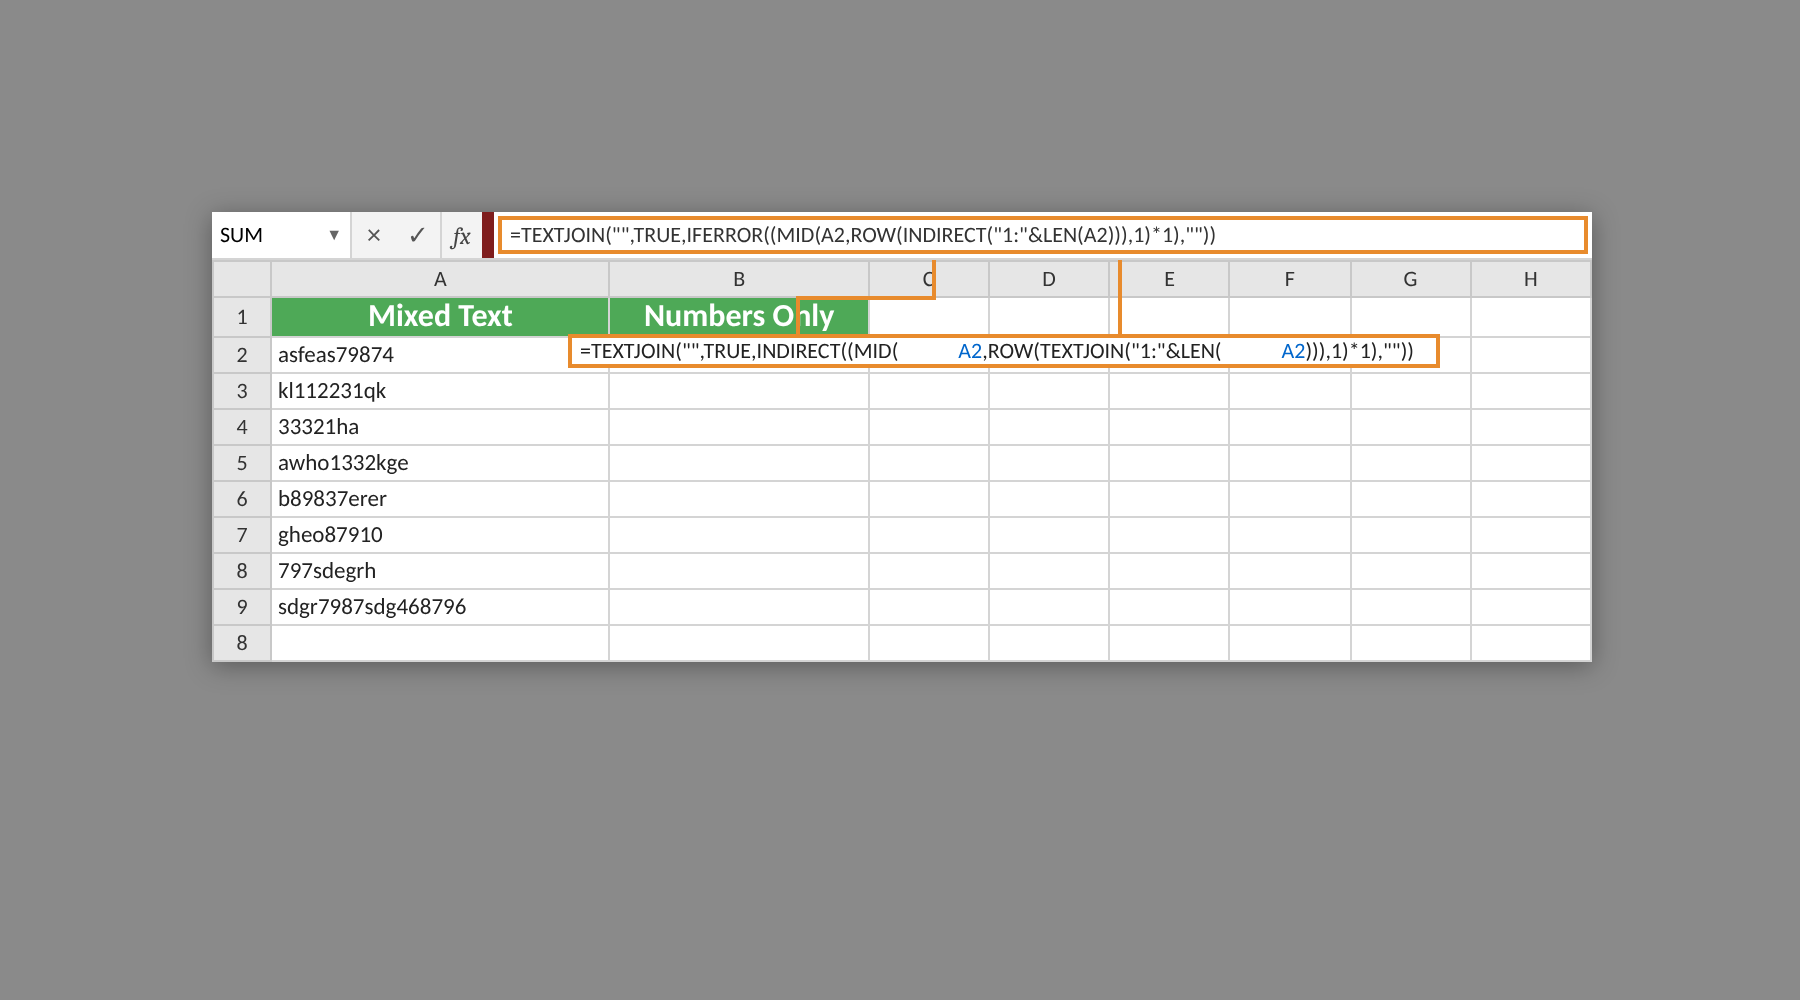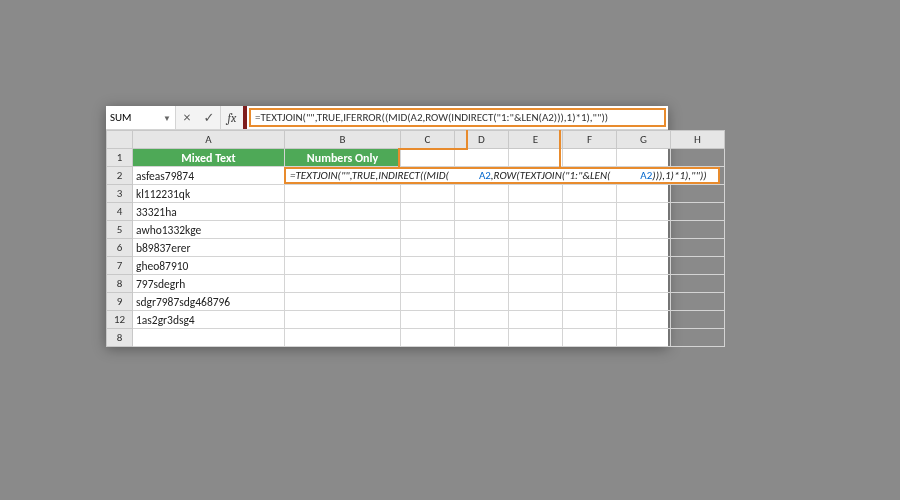--- a/index.html
+++ b/index.html
@@ -10,21 +10,21 @@
     background: #8a8a8a;
     font-family: Calibri, Arial, sans-serif;
     font-size: 12px;
     overflow: hidden;
     position: relative;
   }
   .excel-window {
     position: absolute;
     left: 106px;
     top: 106px;
-    width: 562px;
+    width: 690px;
     background: #ec4899;
     box-shadow: 0 2px 12px rgba(0,0,0,.35);
   }
   .bar-row {
     display: flex;
     align-items: stretch;
     height: 24px;
     border-bottom: 1px solid #d4d4d4;
     background: #f3f3f3;
   }
@@ -60,21 +60,21 @@
   .fx-btn.enter { font-size: 13px; }
   .fx-label {
     width: 26px;
     display: flex;
     align-items: center;
     justify-content: center;
     font-style: italic;
     font-family: Cambria, Georgia, serif;
     font-size: 12px;
     color: #444;
-    border-right: 4px solid #7f1d1d;
+    border-right: 6px solid #7f1d1d;
   }
   .formula-input {
     flex: 1;
     display: flex;
     align-items: center;
     padding: 0 2px;
     background: #fff;
   }
   .formula-highlight {
     border: 2px solid #e88b2d;
@@ -124,21 +124,21 @@
     color: #222;
     overflow: visible;
     white-space: nowrap;
     text-align: left;
   }
   td.cell.headerA, td.cell.headerB {
     background: #4ea957;
     color: #fff;
     text-align: center;
     font-weight: bold;
-    font-size: 12px;
+    font-size: 16px;
   }
   
   table.sheet tbody tr:nth-child(1) td.cell.headerA,
   table.sheet tbody tr:nth-child(1) td.cell.headerB {
     border-top: 1px solid #888;
   }
   col.cA { width: 152px; }
   col.cB { width: 116px; }
   col.cOther { width: 54px; }
   .cell-formula-box {
@@ -148,21 +148,21 @@
     font-size: 11px;
     color: #333;
     padding: 1px 4px;
     white-space: nowrap;
     display: flex;
     align-items: center;
     font-family: Calibri, Arial, sans-serif;
     z-index: 5;
   }
   .cell-formula-box .a2 { color: #0066cc; padding-left: 30px; }
-  .cell-formula-box .plain { color: #222; font-style: italic; }
+  .cell-formula-box .plain { color: #222; }
   .callout-line {
     position: absolute;
     background: #e88b2d;
     z-index: 4;
   }
 </style>
 </head>
 <body>
 
 <div class="excel-window">
@@ -304,31 +304,20 @@
           <td class="cell">sdgr7987sdg468796</td>
           <td class="cell"></td>
           <td class="cell"></td>
             <td class="cell"></td>
             <td class="cell"></td>
             <td class="cell"></td>
             <td class="cell"></td>
             <td class="cell"></td>
         </tr>
         <tr>
-          <td class="rowhead">12</td>
-          <td class="cell">1as2gr3dsg4</td>
-          <td class="cell"></td>
-          <td class="cell"></td>
-            <td class="cell"></td>
-            <td class="cell"></td>
-            <td class="cell"></td>
-            <td class="cell"></td>
-            <td class="cell"></td>
-        </tr>
-        <tr>
           <td class="rowhead">8</td>
           <td class="cell"></td>
           <td class="cell"></td>
           <td class="cell"></td>
             <td class="cell"></td>
             <td class="cell"></td>
             <td class="cell"></td>
             <td class="cell"></td>
             <td class="cell"></td>
         </tr>

